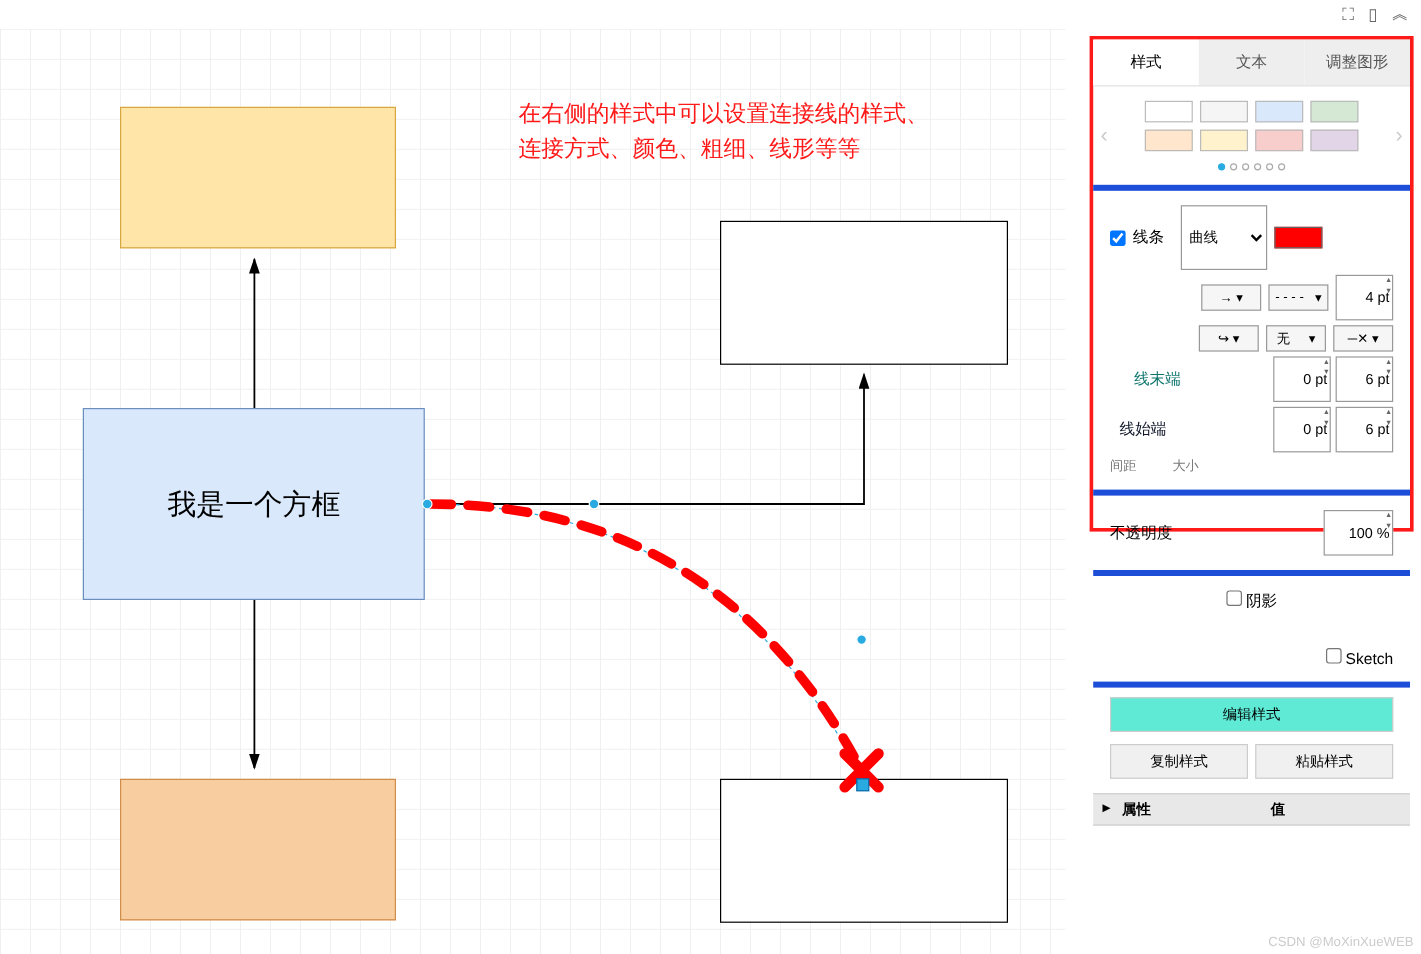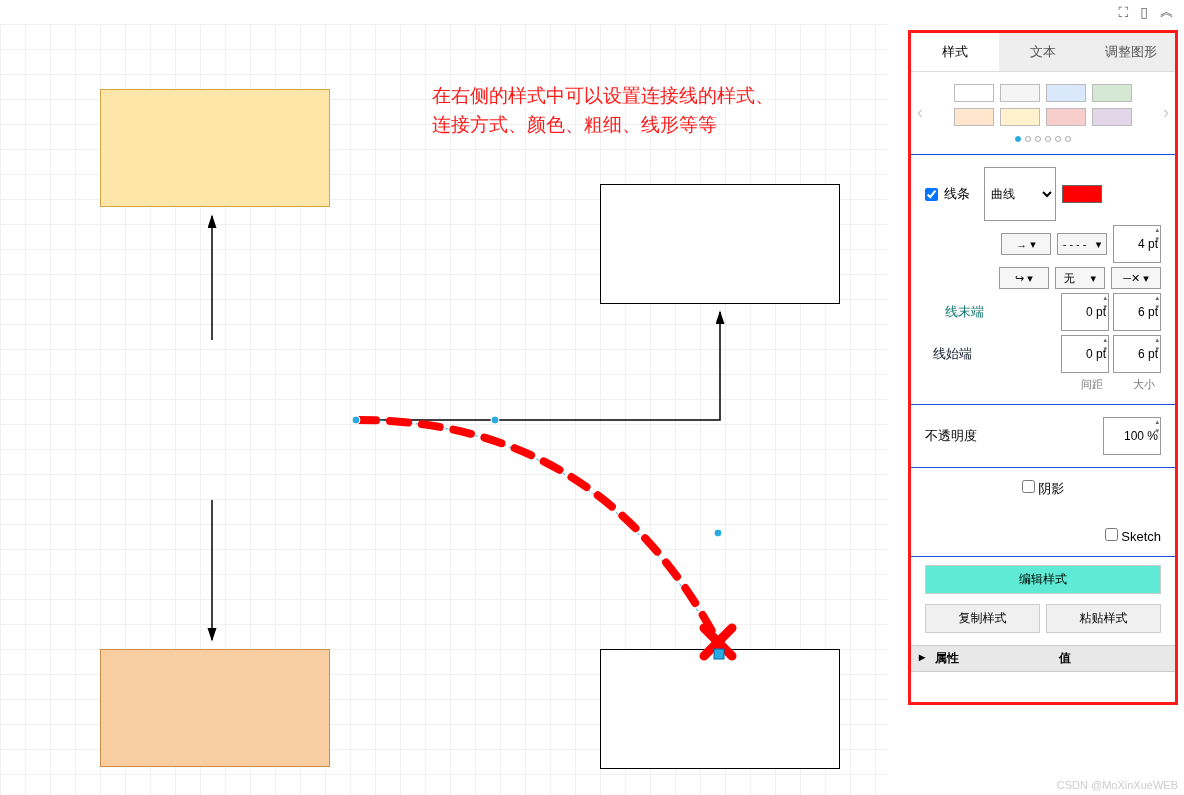--- a/index.html
+++ b/index.html
@@ -9,34 +9,34 @@
       background-color: #fff;
       background-image: linear-gradient(to right, #f0f0f0 1px, transparent 1px),
                         linear-gradient(to bottom, #f0f0f0 1px, transparent 1px);
       background-size: 25px 25px;
     }
     .topbar { position: absolute; right: 0; top: 0; width: 100px; height: 24px; display: flex; justify-content: flex-end; gap: 12px; padding-right: 10px; align-items: center; }
     .topbar span { font-size: 14px; color: #666; cursor: pointer; }
     .shape { position: absolute; border: 1.5px solid; }
     .annotation { position: absolute; color: #ff1a1a; font-size: 19px; line-height: 1.5; margin-top: 18px; }
     .panel {
-      position: absolute; right: 6px; top: 30px; width: 270px; height: 675px;
+      position: absolute; right: 6px; top: 30px; width: 270px; height: 413px;
       border: 3px solid #ff1a1a; background: #fff; font-size: 13px;
     }
     .tabs { display: flex; border-bottom: 1px solid #ddd; }
     .tab { flex: 1; padding: 10px 0; text-align: center; cursor: pointer; background: #eee; color: #555; }
     .tab.active { background: #fff; color: #000; }
     .swatch-row { display: flex; gap: 6px; justify-content: center; }
     .swatches { padding: 12px 0; position: relative; }
     .swatch { width: 40px; height: 18px; border: 1px solid #bbb; cursor: pointer; }
     .nav-arrow { position: absolute; top: 30px; font-size: 18px; color: #ccc; cursor: pointer; }
     .dots { display:flex; justify-content:center; gap:4px; margin-top:10px; }
     .dot { width:6px; height:6px; border:1px solid #aaa; border-radius:50%; }
     .dot.active { background:#29abe2; border-color:#29abe2; }
-    .section { padding: 8px 14px; border-top: 1px solid #1d4ed8; }
+    .section { padding: 8px 14px; border-top: 5px solid #1d4ed8; }
     .row { display: flex; align-items: center; gap: 6px; margin: 4px 0; }
     select, input[type=text] { font-size: 12px; padding: 18px 2px; border: 1px solid #999; background:#fff; }
     .btn-drop { width: 50px; height: 22px; border: 1px solid #999; background: #f6f6f6; display:flex; align-items:center; justify-content:space-around; cursor:pointer; font-size:11px; }
     .num-input { width: 48px; text-align: right; padding-right: 14px; height: 20px; position:relative; }
     .spin { position:relative; display:inline-block; }
     .spin::after { content:"▴\A▾"; white-space:pre; position:absolute; right:2px; top:0; font-size:7px; line-height:9px; color:#666; pointer-events:none;}
     .wide-btn { width: 100%; padding: 5px; background: #5eead4; border: 1px solid #ccc; cursor: pointer; font-size: 12px; text-align:center; }
     .half-btn { flex:1; padding: 5px; background: #f0f0f0; border: 1px solid #ccc; cursor: pointer; font-size: 12px; text-align:center;}
     .prop-header { display:flex; background:#e8e8e8; border-top:1px solid #ccc; border-bottom:1px solid #ccc; font-size:12px; font-weight:bold; }
     .prop-header div { padding:4px 8px; }
@@ -47,20 +47,23 @@
 
 <div class="topbar">
   <span>⛶</span>
   <span>▯</span>
   <span>︽</span>
 </div>
 
 <div class="canvas">
 
   <div class="shape" style="left:100px; top:65px; width:230px; height:118px; background:#ffe6a8; border-color:#d6a741;"></div>
+  <div class="shape" style="left:69px; top:316px; width:285px; height:160px; background:#dae8fc; border-color:#6c8ebf; display:flex; align-items:center; justify-content:center; font-size:24px;">
+    <span>我是一个方框</span>
+  </div>
   <div class="shape" style="left:100px; top:625px; width:230px; height:118px; background:#f8cda0; border-color:#d08d49;"></div>
   <div class="shape" style="left:600px; top:160px; width:240px; height:120px; background:#fff; border-color:#000;"></div>
   <div class="shape" style="left:600px; top:625px; width:240px; height:120px; background:#fff; border-color:#000;"></div>
 
   <div class="annotation" style="left:432px; top:40px; width:410px; white-space:pre-line;">在右侧的样式中可以设置连接线的样式、
 连接方式、颜色、粗细、线形等等</div>
 
   <svg width="888" height="771" style="position:absolute; left:0; top:0; pointer-events:none;">
     <defs>
       <marker id="arrow" markerWidth="10" markerHeight="10" refX="8" refY="3" orient="auto">
@@ -142,21 +145,21 @@
     <div class="row" style="justify-content:flex-end; gap:4px;">
       <span style="color:#0f766e; margin-right:auto; margin-left:20px;font-family:Liberation Mono, monospace;">线末端</span>
       <span class="spin"><input class="num-input" type="text" value="0 pt" style=""></span>
       <span class="spin"><input class="num-input" type="text" value="6 pt" style=""></span>
     </div>
     <div class="row" style="justify-content:flex-end; gap:4px;">
       <span style="color:#0f172a; margin-right:auto; margin-left:8px;">线始端</span>
       <span class="spin"><input class="num-input" type="text" value="0 pt" style=""></span>
       <span class="spin"><input class="num-input" type="text" value="6 pt" style=""></span>
     </div>
-    <div class="row" style="justify-content:flex-end; gap:30px; color:#777; font-size:11px;">
+    <div class="row" style="gap:30px; color:#777; font-size:11px;">
       <span>间距</span>
       <span style="margin-right:6px;">大小</span>
     </div>
   </div>
 
   <div class="section">
     <div class="row">
       <span>不透明度</span>
       <span class="spin" style="margin-left:auto;"><input class="num-input" style="width: 58px;" type="text" value="100 %"></span>
     </div>

